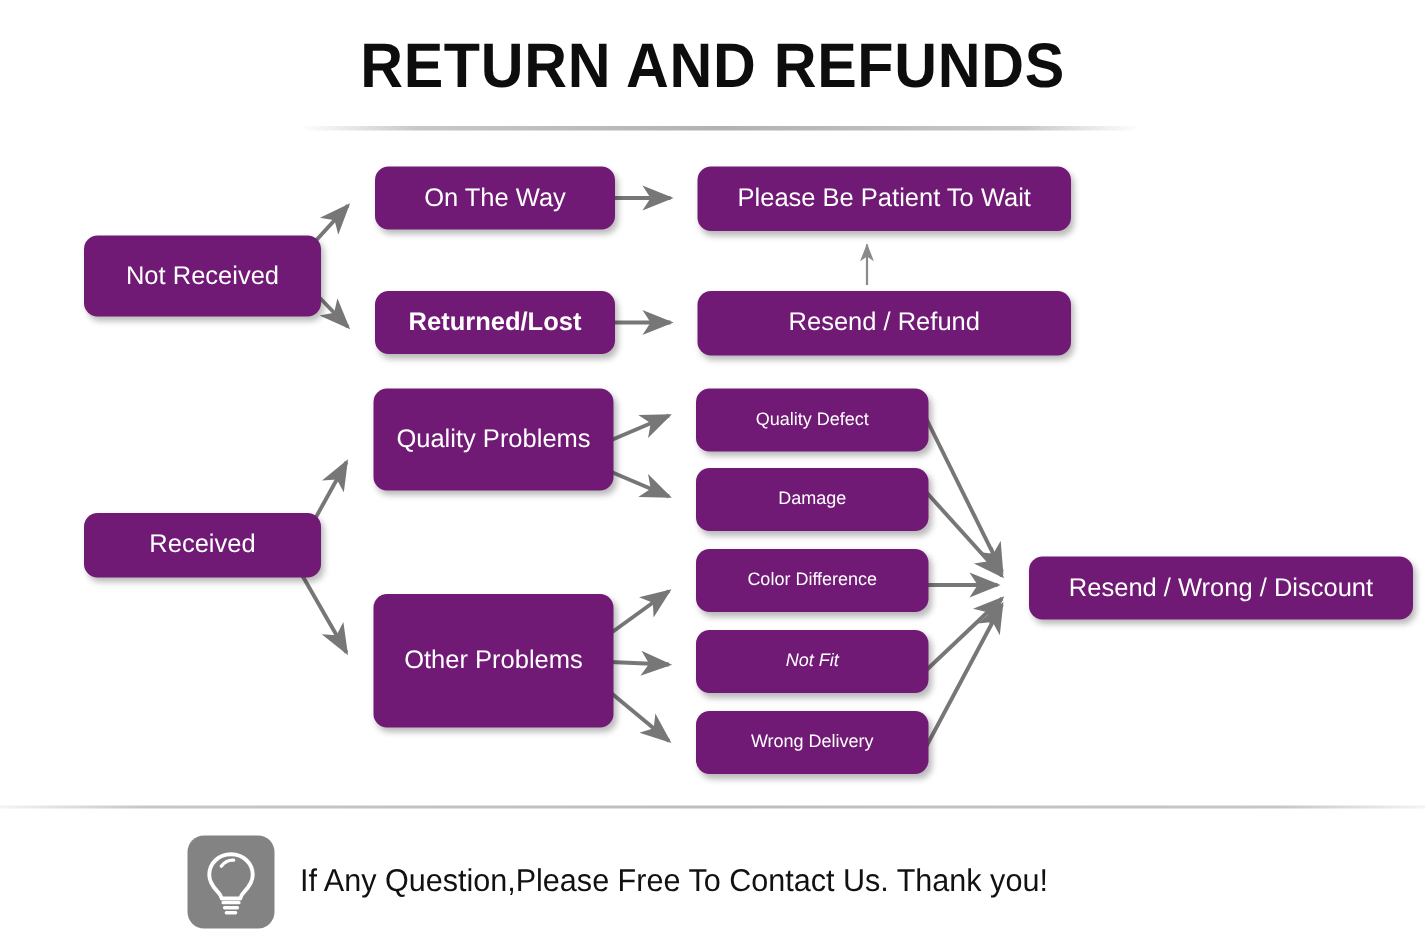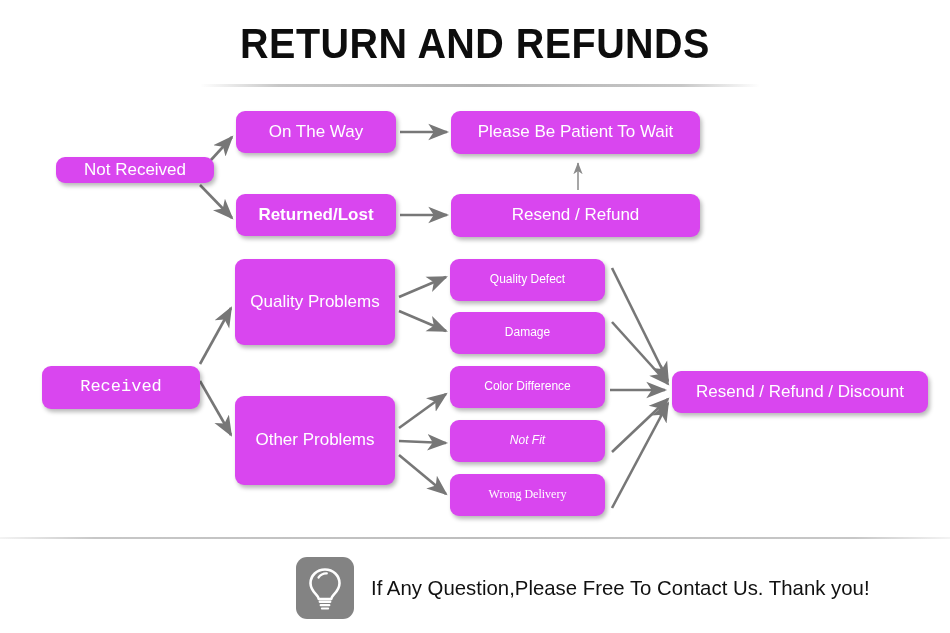--- a/index.html
+++ b/index.html
@@ -57,32 +57,33 @@
     top: 0;
     width: 950px;
     height: 633px;
     pointer-events: none;
   }
 
   
   .node {
     position: absolute;
     box-sizing: border-box;
-    background: #d946ef;
+    background: #701a75;
     border-radius: 9px;
     color: #ffffff;
     display: flex;
     align-items: center;
     justify-content: center;
     text-align: center;
     font-size: 17px;
     font-family: "Liberation Sans", sans-serif;
     box-shadow: 2px 3px 4px rgba(0,0,0,0.28);
     line-height: 1.1;
     padding: 0 6px;
+    margin-left: 14px;
   }
   .node.small-text { font-size: 12px; }
 
   
   #footer-divider {
     position: absolute;
     left: 0;
     top: 537px;
     width: 950px;
     height: 2px;
@@ -94,21 +95,20 @@
         rgba(210,210,210,0.25) 100%);
   }
   #footer {
     position: absolute;
     left: 125px;
     top: 553px;
     width: 760px;
     height: 70px;
     display: flex;
     align-items: center;
-    justify-content: flex-end;
   }
   #bulb-icon {
     width: 58px;
     height: 62px;
     background: #838383;
     border-radius: 11px;
     flex: 0 0 auto;
     display: flex;
     align-items: center;
     justify-content: center;
@@ -170,45 +170,45 @@
       <path d="M610,390 L665,390" marker-end="url(#ah)"></path>
       <path d="M612,452 L668,399" marker-end="url(#ah)"></path>
       <path d="M612,508 L668,403" marker-end="url(#ah)"></path>
     </g>
 
     <g stroke="#8a8a8a" stroke-width="1.5" fill="none">
       <path d="M578,190 L578,163" marker-end="url(#ah-thin)"></path>
     </g>
   </svg>
 
-  <div class="node" style="left:56px; top:157px; width:158px; height:26px;">
+  <div class="node" style="left:42px; top:157px; width:158px; height:54px;">
     <span>Not Received</span>
   </div>
 
   <div class="node" style="left:236px; top:111px; width:160px; height:42px;">
     <span>On The Way</span>
   </div>
 
   <div class="node" style="left:236px; top:194px; width:160px; height:42px;font-weight:bold;">
     <span>Returned/Lost</span>
   </div>
 
   <div class="node" style="left:451px; top:194px; width:249px; height:43px;">
     <span>Resend / Refund</span>
   </div>
 
   <div class="node" style="left:451px; top:111px; width:249px; height:43px;">
     <span>Please Be Patient To Wait</span>
   </div>
 
-  <div class="node" style="left:42px; top:366px; width:158px; height:43px;font-family:Liberation Mono, monospace;">
+  <div class="node" style="left:42px; top:342px; width:158px; height:43px;">
     <span>Received</span>
   </div>
 
-  <div class="node" style="left:235px; top:259px; width:160px; height:86px;">
+  <div class="node" style="left:235px; top:259px; width:160px; height:68px;">
     <span>Quality Problems</span>
   </div>
 
   <div class="node" style="left:235px; top:396px; width:160px; height:89px;">
     <span>Other Problems</span>
   </div>
 
   <div class="node small-text" style="left:450px; top:259px; width:155px; height:42px;">
     <span>Quality Defect</span>
   </div>
@@ -218,26 +218,26 @@
   </div>
 
   <div class="node small-text" style="left:450px; top:366px; width:155px; height:42px;">
     <span>Color Difference</span>
   </div>
 
   <div class="node small-text" style="left:450px; top:420px; width:155px; height:42px;font-style:italic;">
     <span>Not Fit</span>
   </div>
 
-  <div class="node small-text" style="left:450px; top:474px; width:155px; height:42px;font-family:Liberation Serif, serif;">
+  <div class="node small-text" style="left:450px; top:474px; width:155px; height:42px;">
     <span>Wrong Delivery</span>
   </div>
 
   <div class="node" style="left:672px; top:371px; width:256px; height:42px;">
-    <span>Resend / Refund / Discount</span>
+    <span>Resend / Wrong / Discount</span>
   </div>
 
   <div id="footer-divider"></div>
   <div id="footer">
     <div id="bulb-icon">
       <svg width="40" height="46" viewBox="0 0 40 46" xmlns="http://www.w3.org/2000/svg">
         <path d="M20 4.5 C11.8 4.5 5.5 10.6 5.5 18.2 C5.5 23.2 8.3 26.6 11.2 29.6
                  C12.9 31.3 13.6 32.4 13.8 34 L26.2 34 C26.4 32.4 27.1 31.3 28.8 29.6
                  C31.7 26.6 34.5 23.2 34.5 18.2 C34.5 10.6 28.2 4.5 20 4.5 Z" fill="none" stroke="#ffffff" stroke-width="2.6" stroke-linejoin="round"></path>
         <path d="M13.5 12.5 C15.6 9.6 18.6 8.2 21.8 8.4" fill="none" stroke="#ffffff" stroke-width="2.2" stroke-linecap="round"></path>

